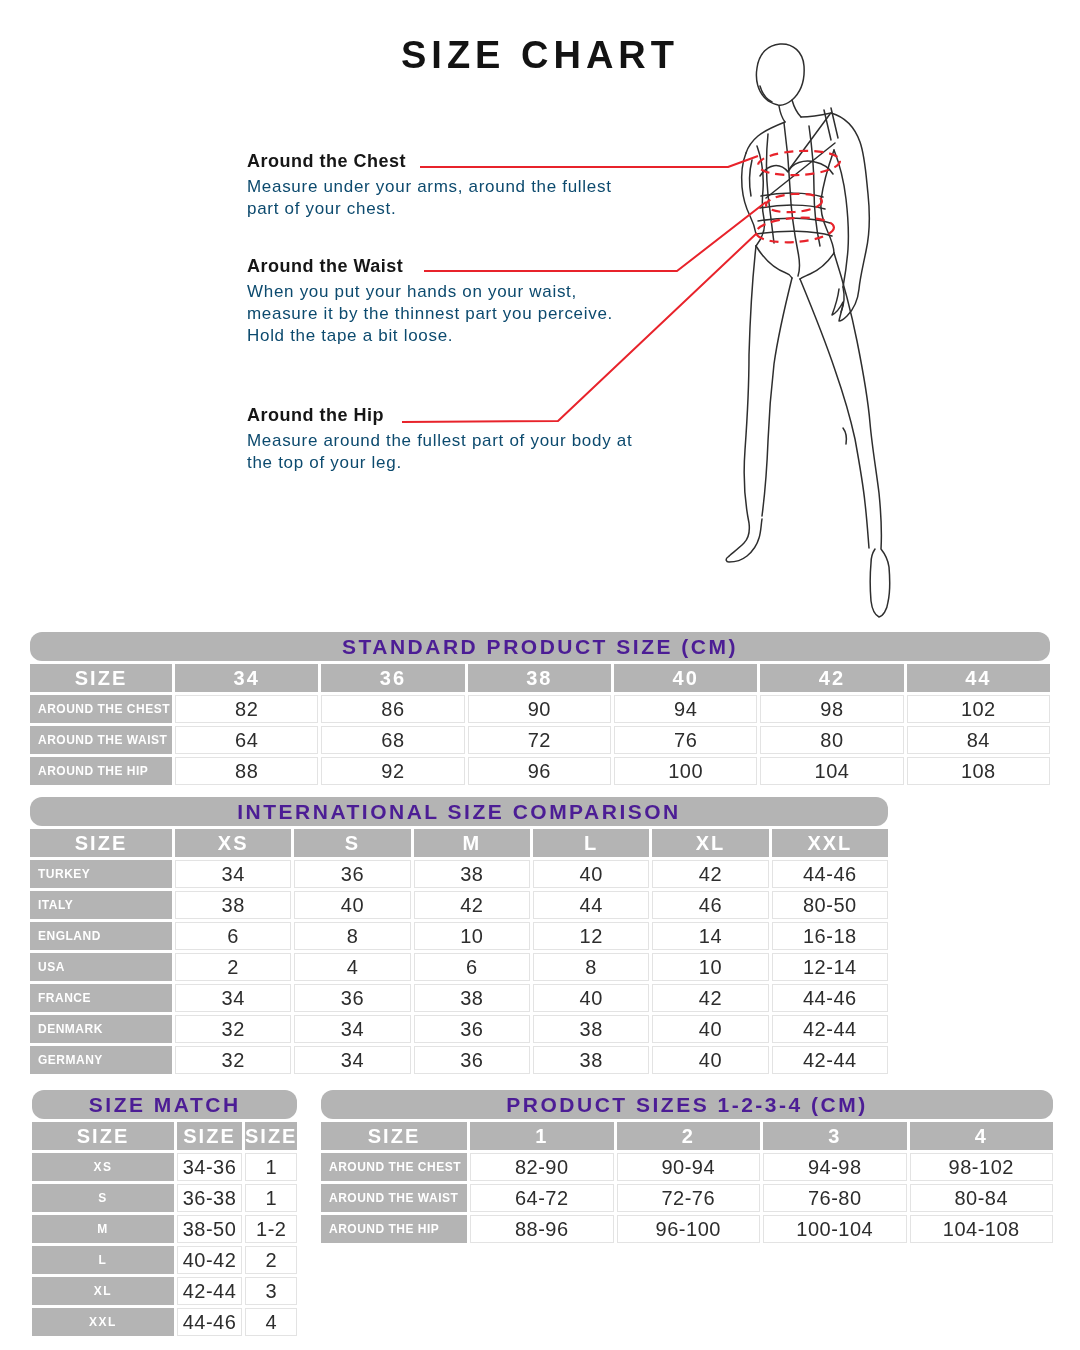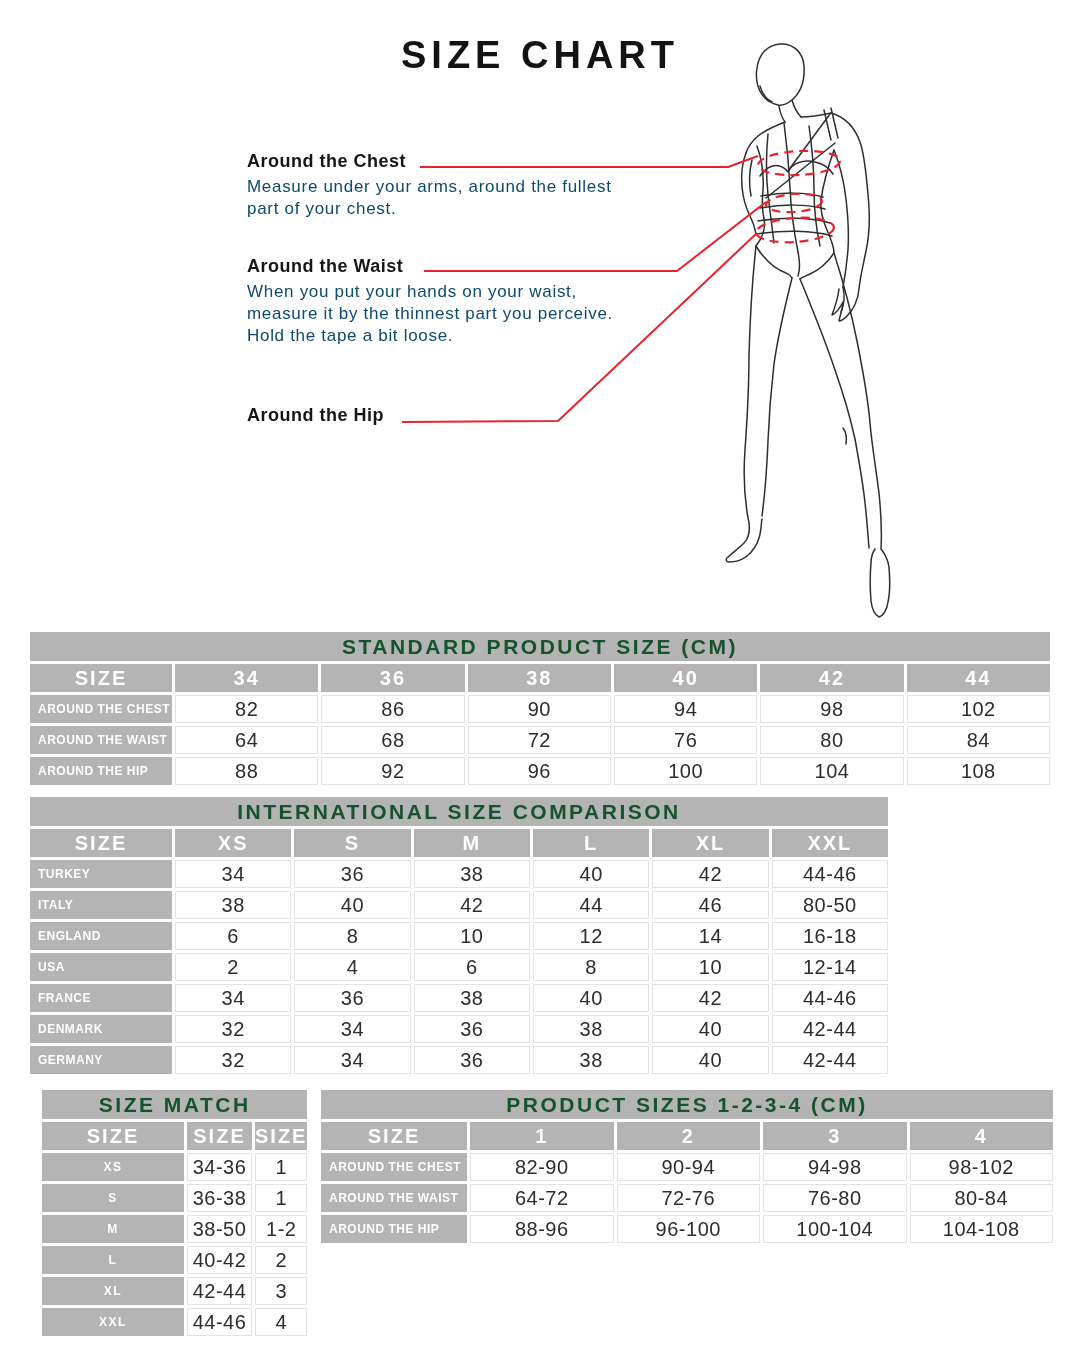--- a/index.html
+++ b/index.html
@@ -27,23 +27,23 @@
     font-size:18px;font-weight:bold;color:#161616;letter-spacing:0.5px;
   }
   .ann-body{
     font-size:17px;color:#0c4a6e;letter-spacing:0.7px;line-height:22px;margin-top:4px;
   }
   .size-table{position:absolute;display:grid;gap:3px;background:#ffffff;}
   .cols6{grid-template-columns:142px repeat(6,1fr);grid-template-rows:29px 28px;grid-auto-rows:28px;}
   .cols4{grid-template-columns:146px repeat(4,1fr);grid-template-rows:29px 28px;grid-auto-rows:28px;}
   .match{grid-template-columns:142px 65px 1fr;grid-template-rows:29px 28px;grid-auto-rows:28px;}
   .t-title{
-    grid-column:1/-1;background:var(--gray);color:#14532d;
+    grid-column:1/-1;background:var(--gray);color:#4c1d95;
     display:flex;align-items:center;justify-content:center;
-    font-weight:bold;font-size:21px;letter-spacing:2.5px;white-space:nowrap;
+    font-weight:bold;font-size:21px;letter-spacing:2.5px;white-space:nowrap;border-radius:12px;
   }
   .hcell{
     background:var(--gray);color:#ffffff;font-weight:bold;
     font-size:20px;letter-spacing:2px;
     display:flex;align-items:center;justify-content:center;
   }
   .lcell{
     background:var(--gray);color:#ffffff;font-weight:bold;
     font-size:12px;letter-spacing:0.5px;
     display:flex;align-items:center;padding-left:8px;white-space:nowrap;overflow:hidden;
@@ -124,20 +124,21 @@
   <div class="annotation" style="top:151px;width:372px">
     <div class="ann-heading">Around the Chest</div>
     <div class="ann-body">Measure under your arms, around the fullest part of your chest.</div>
   </div>
   <div class="annotation" style="top:256px;width:395px">
     <div class="ann-heading">Around the Waist</div>
     <div class="ann-body">When you put your hands on your waist, measure it by the thinnest part you perceive. Hold the tape a bit loose.</div>
   </div>
   <div class="annotation" style="top:405px;width:395px">
     <div class="ann-heading">Around the Hip</div>
+    <div class="ann-body">Measure around the fullest part of your body at the top of your leg.</div>
   </div>
 
   <div class="size-table cols6" style="left:30px;top:632px;width:1020px">
       <div class="t-title">STANDARD PRODUCT SIZE (CM)</div>
       <div class="hcell">SIZE</div>
       <div class="hcell">34</div>
       <div class="hcell">36</div>
       <div class="hcell">38</div>
       <div class="hcell">40</div>
       <div class="hcell">42</div>
@@ -218,21 +219,21 @@
       <div class="dcell">42-44</div>
       <div class="lcell">GERMANY</div>
       <div class="dcell">32</div>
       <div class="dcell">34</div>
       <div class="dcell">36</div>
       <div class="dcell">38</div>
       <div class="dcell">40</div>
       <div class="dcell">42-44</div>
     </div>
 
-  <div class="size-table match" style="left:42px;top:1090px;width:254px">
+  <div class="size-table match" style="left:32px;top:1090px;width:254px">
       <div class="t-title">SIZE MATCH</div>
       <div class="hcell">SIZE</div>
       <div class="hcell">SIZE</div>
       <div class="hcell">SIZE</div>
       <div class="lcell centered">XS</div>
       <div class="dcell">34-36</div>
       <div class="dcell">1</div>
       <div class="lcell centered">S</div>
       <div class="dcell">36-38</div>
       <div class="dcell">1</div>

